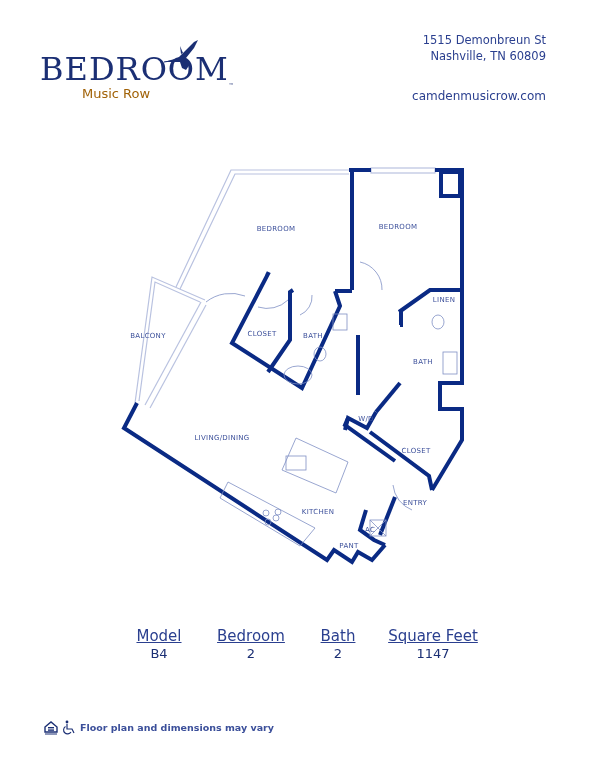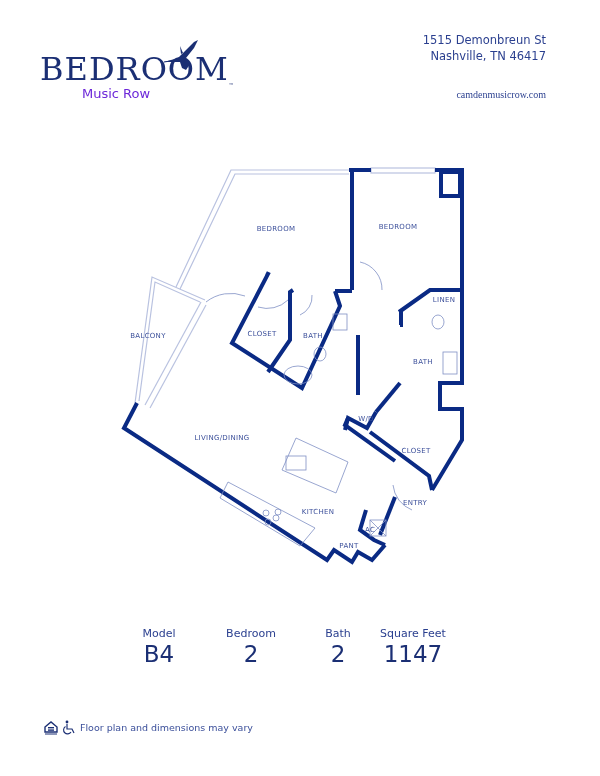--- a/index.html
+++ b/index.html
@@ -1,48 +1,48 @@
 <!DOCTYPE html>
 <html><head>
   <meta charset="utf-8">
   <style>
     html, body { margin: 0; padding: 0; background: #ffffff; }
     body { width: 600px; height: 776px; position: relative; overflow: hidden; font-family: "DejaVu Sans", sans-serif; color: #1f3a8a; }
     .logo { position: absolute; left: 40px; top: 38px; width: 160px; height: 70px; }
     .logo .brand { position: absolute; left: 0; top: 12px; font-family: "DejaVu Serif", serif; font-size: 32px; letter-spacing: 1px; color: #1b2f74; }
     .logo .tm { font-size: 5px; vertical-align: bottom; }
-    .logo .sub { position: absolute; left: 42px; top: 48px; font-size: 13px; color: #6d28d9; }
+    .logo .sub { position: absolute; left: 42px; top: 48px; font-size: 13px; color: #a16207; }
     .logo .bird { position: absolute; left: 124px; top: 0px; width: 40px; height: 40px; }
     .address { position: absolute; right: 54px; top: 32px; text-align: right; font-size: 11.5px; line-height: 16px; color: #2a3f8f; }
-    .website { position: absolute; right: 54px; top: 89px; font-size: 10px; color: #2a3f8f; font-family: Liberation Serif, serif; }
+    .website { position: absolute; right: 54px; top: 89px; font-size: 12px; color: #2a3f8f; }
     .plan { position: absolute; left: 0; top: 0; width: 600px; height: 776px; }
     .room-label { font-family: "DejaVu Sans", sans-serif; font-size: 7px; fill: #3b4f9a; letter-spacing: 0.3px; }
     .stats { position: absolute; top: 627px; left: 0; width: 600px; }
     .stat { position: absolute; text-align: center; width: 110px; }
-    .stat .lbl { font-size: 11px; color: #2a3f8f; }
-    .stat .val { font-size: 23px; color: #1b2f74; margin-top: 1px; }
-    .footer { position: absolute; left: 44px; top: 720px; display: flex; align-items: center; gap: 4px; font-size: 9.5px; color: #3b4f9a; }
+    .stat .lbl { font-size: 15px; color: #2a3f8f; text-decoration: underline; }
+    .stat .val { font-size: 13px; color: #1b2f74; margin-top: 1px; }
+    .footer { position: absolute; left: 44px; top: 720px; display: flex; align-items: center; gap: 4px; font-size: 9.5px; color: #3b4f9a; font-weight: bold; }
     .footer svg { display: block; }
   </style>
 </head>
 <body>
 
 <div class="logo">
   <div class="brand"><span>BEDROOM</span><span class="tm">™</span></div>
   <div class="sub">Music Row</div>
   <svg class="bird" viewBox="0 0 40 40">
     <path d="M0 24 L14 20 L18 16 L30 4 L34 2 L30 10 L22 20 L26 26 L22 32 L18 30 L16 24 L12 24 Z" fill="#1b2f74"></path>
     <path d="M17 16 L16 8 L19 15 Z" fill="#1b2f74"></path>
     <path d="M0 24 L13 22" stroke="#1b2f74" stroke-width="1"></path>
   </svg>
 </div>
 
 <div class="address">
   <div>1515 Demonbreun St</div>
-  <div>Nashville, TN 46417</div>
+  <div>Nashville, TN 60809</div>
 </div>
 <div class="website">camdenmusicrow.com</div>
 
 <svg class="plan" viewBox="0 0 600 776">
   <g fill="none" stroke="#b9c2e0" stroke-width="1.2">
     <polyline points="176,287 231,170 349,170"></polyline>
     <polyline points="180,289 235,174 349,174"></polyline>
     <polyline points="135,403 152,277 205,300"></polyline>
     <polyline points="139,401 155,282 200,302"></polyline>
     <polyline points="145,405 201,302"></polyline>
@@ -114,21 +114,21 @@
     <div class="val">B4</div>
   </div>
   <div class="stat" style="left:196px">
     <div class="lbl">Bedroom</div>
     <div class="val">2</div>
   </div>
   <div class="stat" style="left:283px">
     <div class="lbl">Bath</div>
     <div class="val">2</div>
   </div>
-  <div class="stat" style="left:358px">
+  <div class="stat" style="left:378px">
     <div class="lbl">Square Feet</div>
     <div class="val">1147</div>
   </div>
 </div>
 
 <div class="footer">
   <svg width="14" height="14" viewBox="0 0 14 14">
     <path d="M1 6 L7 1 L13 6 L13 11 L1 11 Z" fill="none" stroke="#1b2f74" stroke-width="1.4"></path>
     <rect x="4" y="6" width="6" height="1.4" fill="#1b2f74"></rect>
     <rect x="4" y="8.4" width="6" height="1.4" fill="#1b2f74"></rect>

